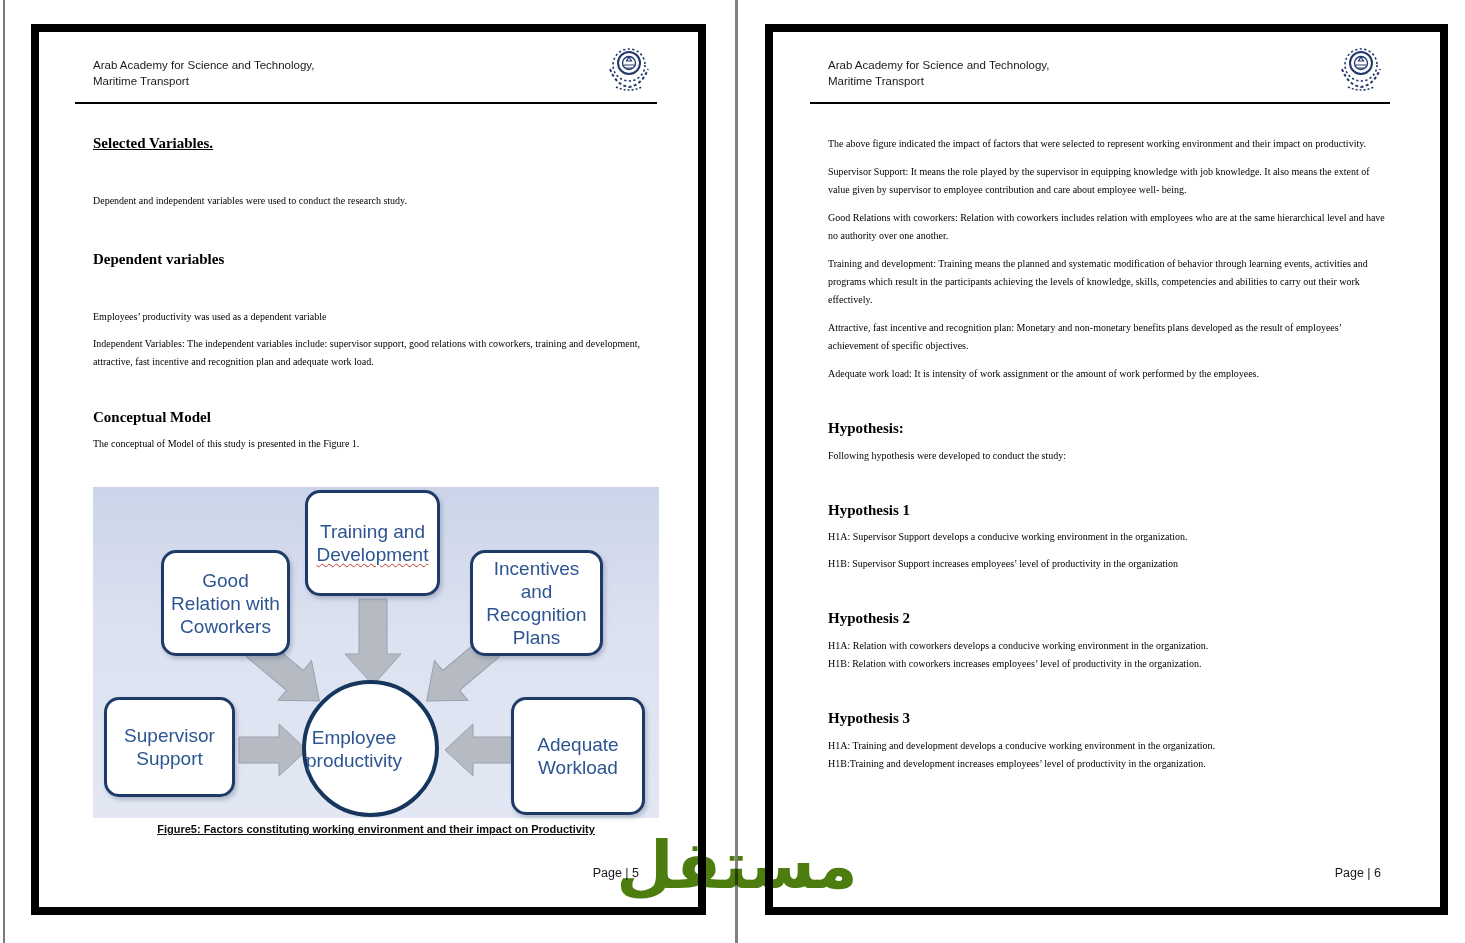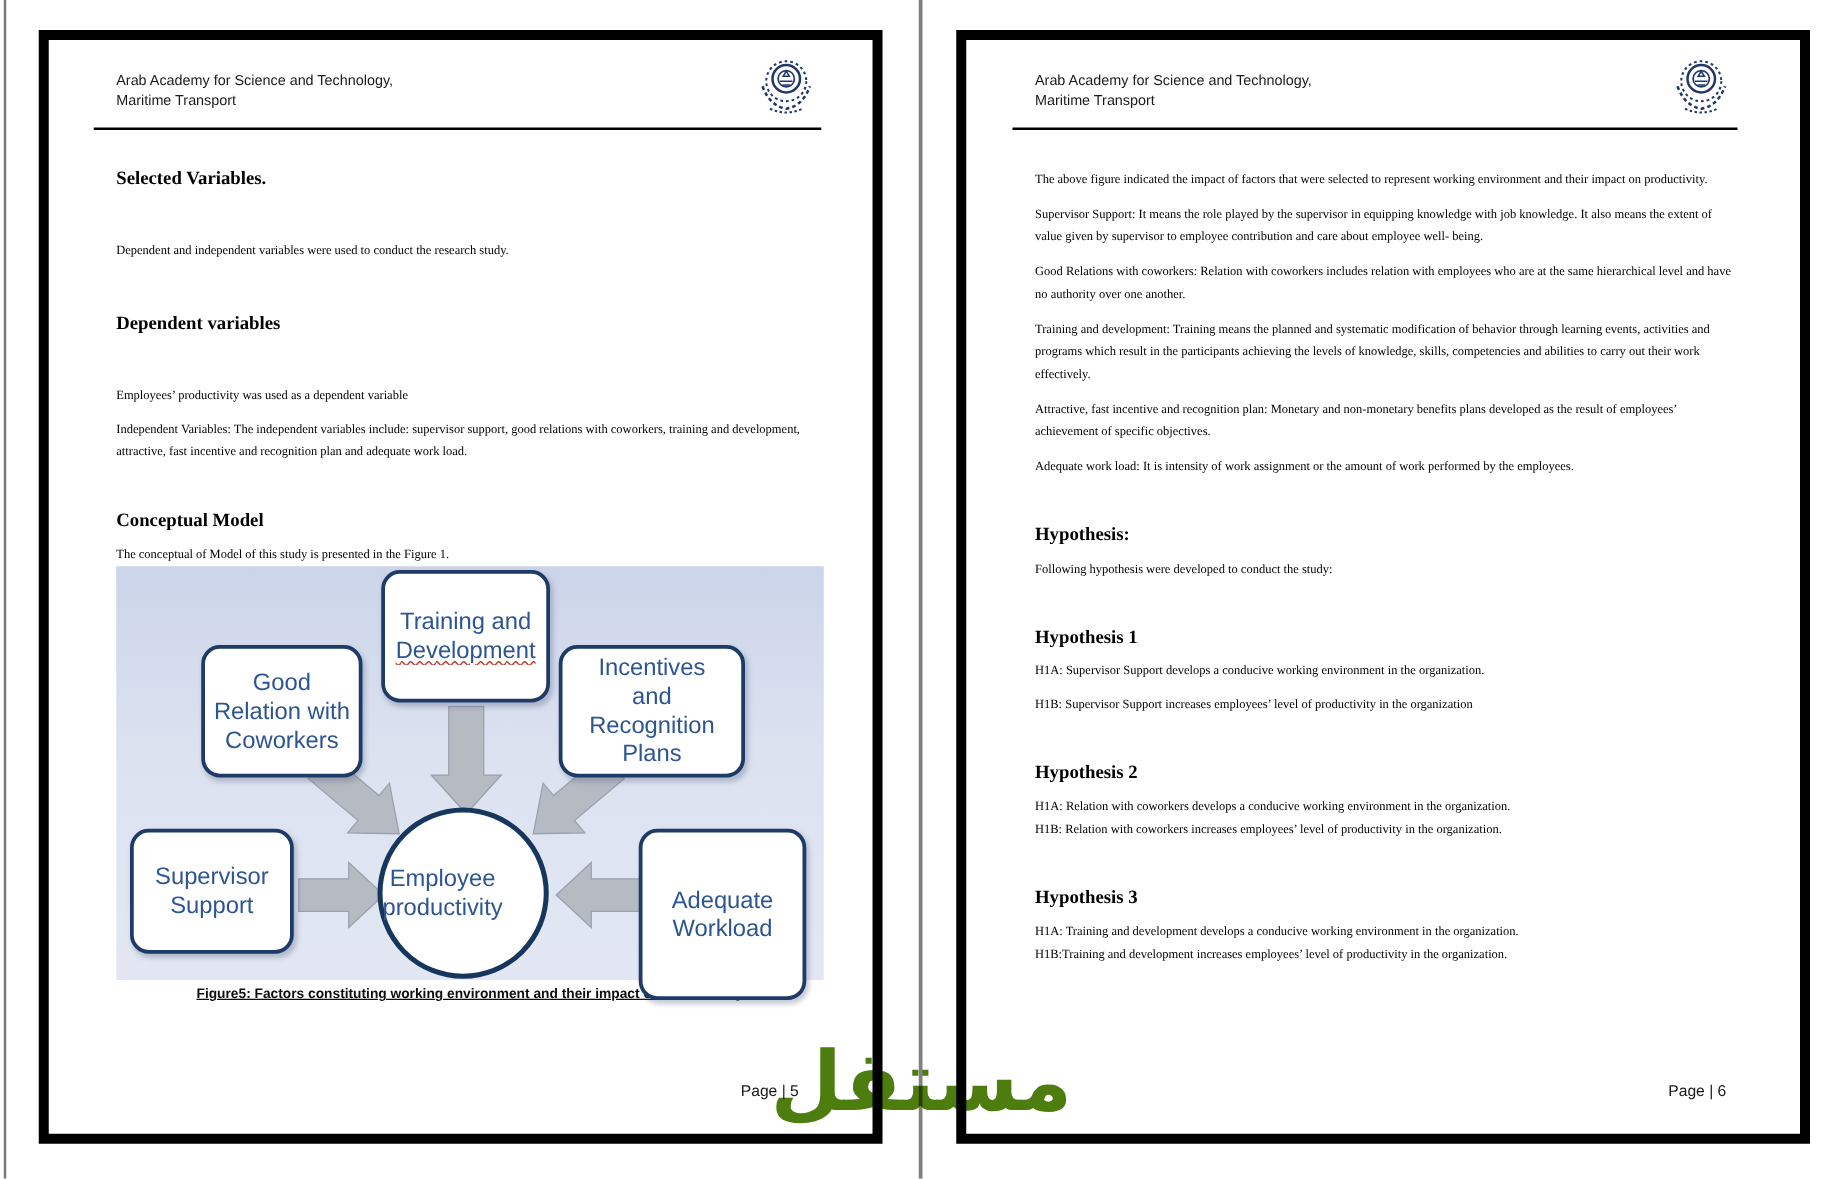--- a/index.html
+++ b/index.html
@@ -15,30 +15,30 @@
 
   .pg-header { font-family:"Liberation Sans", sans-serif; font-size:11.5px; line-height:1.35; color:#1a1a1a; }
   .logo { position:absolute; top:11px; width:54px; height:54px; }
   .page5 .logo { right:42px; }
   .page6 .logo { right:52px; }
   .header-rule { border:none; border-top:2px solid #000; margin:13px 0 0 -18px; width:calc(100% + 18px); }
 
   .bodytext { font-size:10px; line-height:18px; }
   .bh { font-weight:bold; font-size:15px; line-height:18px; }
 
-  .p5-h1 { margin-top:30px; } .p5-p1 { margin-top:40px; } .p5-h2 { margin-top:40px; }
+  .p5-h1 { margin-top:30px;text-decoration:underline; } .p5-p1 { margin-top:40px; } .p5-h2 { margin-top:40px; }
   .p5-p2 { margin-top:40px; } .p5-p3 { margin-top:9px;  } .p5-h3 { margin-top:37px; }
   .p5-p4 { margin-top:9px;  }
 
   .p6-first { margin-top:31px; }
   .p6-p { margin-top:10px; }
   .p6-hyp-title { margin-top:36px; }
   .p6-hyp-line { margin-top:9px; }
 
-  .diagram { position:relative; width:566px; height:331px;
+  .diagram { position:relative; margin-top:34px; width:566px; height:331px;
              background:linear-gradient(180deg,#cbd4e9 0%, #dce2f0 45%, #e2e7f3 100%);padding-left:36px; }
   .diagram svg.arrows { position:absolute; left:0; top:0; }
   .dbox { position:absolute; background:#fff; border:3px solid #1e3a66; border-radius:15px;
           display:flex; align-items:center; justify-content:center; text-align:center;
           font-family:"Liberation Sans", sans-serif; font-size:19px; line-height:23px; color:#2d5591;
           box-shadow:2px 3px 4px rgba(90,100,130,0.35); }
   .dbox span { display:block; }
   .dcircle { position:absolute; left:209px; top:193px; width:137px; height:137px; border-radius:50%;
              background:#fff; border:4px solid #17365d; display:flex; align-items:center; 
              text-align:center; font-family:"Liberation Sans", sans-serif; font-size:19px; line-height:23px;
@@ -110,35 +110,35 @@
         <span class="wavy">Development</span>
       </div>
     </div>
     <div class="dbox" style="left:68px;top:63px;width:129px;height:106px">
       <div>
         <span>Good</span>
         <span>Relation with</span>
         <span>Coworkers</span>
       </div>
     </div>
-    <div class="dbox" style="left:354px;top:63px;width:149px;height:106px">
+    <div class="dbox" style="left:377px;top:63px;width:133px;height:106px">
       <div>
         <span>Incentives</span>
         <span>and</span>
         <span>Recognition</span>
         <span>Plans</span>
       </div>
     </div>
     <div class="dbox" style="left:11px;top:210px;width:131px;height:100px">
       <div>
         <span>Supervisor</span>
         <span>Support</span>
       </div>
     </div>
-    <div class="dbox" style="left:418px;top:210px;width:134px;height:137px">
+    <div class="dbox" style="left:418px;top:210px;width:134px;height:118px">
       <div>
         <span>Adequate</span>
         <span>Workload</span>
       </div>
     </div>
     <div class="dcircle">
       <div>
         <span>Employee</span>
         <span>productivity</span>
       </div>

